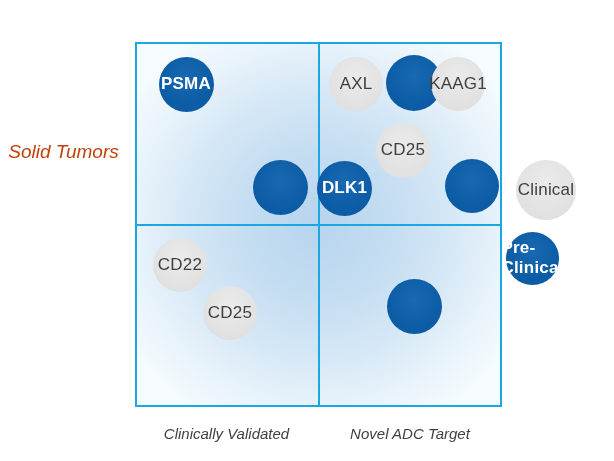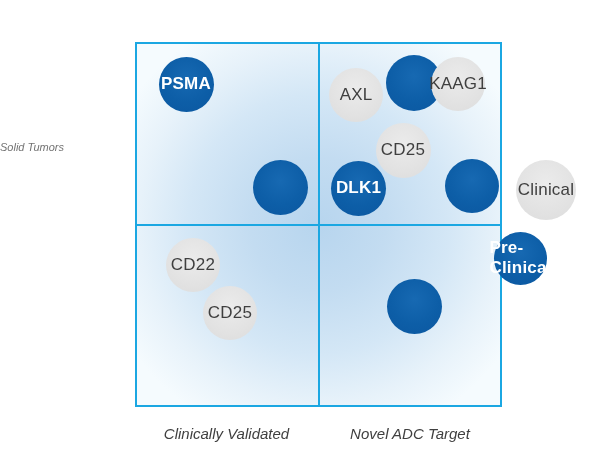--- a/index.html
+++ b/index.html
@@ -30,21 +30,21 @@
   .bubble.clinical{
     background:radial-gradient(circle at 50% 38%, #ebebeb 0%, #e3e3e3 55%, #dcdcdc 100%);
     color:#3f3f3f;
   }
   .bubble.pre-clinical{
     background:radial-gradient(circle at 50% 38%, #1769b2 0%, #0d5ea7 55%, #0b57a0 100%);
     color:#ffffff;font-weight:bold;
   }
   .row-label{
     position:absolute;left:0;width:127px;height:18px;
-    text-align:left;font-style:italic;font-size:11px;color:#737373;
+    text-align:center;font-style:italic;font-size:19px;color:#c2410c;
   }
   .row-label.row-0{top:141px;}
   .row-label.row-1{top:303px;}
   .col-label{
     position:absolute;top:425px;height:18px;
     text-align:center;font-style:italic;font-size:15px;color:#3f3f3f;
   }
   .col-label.col-0{left:135px;width:183px;}
   .col-label.col-1{left:318px;width:184px;}
 </style>
@@ -59,29 +59,29 @@
   </div>
 
   <div class="row-label row-0">Solid Tumors</div>
 
   <div class="col-label col-1">Novel ADC Target</div>
   <div class="col-label col-0">Clinically Validated</div>
 
   <div id="bubble-layer">
       <div class="bubble pre-clinical" style="left: 158.5px; top: 56.5px; width: 55px; height: 55px;">PSMA</div>
       <div class="bubble pre-clinical" style="left: 252.5px; top: 159.5px; width: 55px; height: 55px;"></div>
-      <div class="bubble clinical" style="left: 329px; top: 68px; width: 54px; height: 54px;">AXL</div>
+      <div class="bubble clinical" style="left: 329px; top: 57px; width: 54px; height: 54px;">AXL</div>
       <div class="bubble pre-clinical" style="left: 386px; top: 55px; width: 56px; height: 56px;"></div>
       <div class="bubble clinical" style="left: 431px; top: 57px; width: 54px; height: 54px;">KAAG1</div>
       <div class="bubble clinical" style="left: 375.5px; top: 122.5px; width: 55px; height: 55px;">CD25</div>
-      <div class="bubble pre-clinical" style="left: 331px; top: 160.5px; width: 55px; height: 55px;">DLK1</div>
+      <div class="bubble pre-clinical" style="left: 317px; top: 160.5px; width: 55px; height: 55px;">DLK1</div>
       <div class="bubble pre-clinical" style="left: 445px; top: 159px; width: 54px; height: 54px;"></div>
-      <div class="bubble clinical" style="left: 166px; top: 238px; width: 54px; height: 54px;">CD22</div>
+      <div class="bubble clinical" style="left: 153px; top: 238px; width: 54px; height: 54px;">CD22</div>
       <div class="bubble clinical" style="left: 203px; top: 286px; width: 54px; height: 54px;">CD25</div>
       <div class="bubble pre-clinical" style="left: 386.5px; top: 278.5px; width: 55px; height: 55px;"></div>
     </div>
   <div id="legend-layer">
       <div class="bubble clinical" style="left: 516px; top: 160px; width: 60px; height: 60px;">Clinical</div>
-      <div class="bubble pre-clinical" style="left: 494px; top: 231.5px; width: 53px; height: 53px;">Pre-
+      <div class="bubble pre-clinical" style="left: 506px; top: 231.5px; width: 53px; height: 53px;">Pre-
 Clinical</div>
     </div>
 
 </div>
 
 </body></html>

